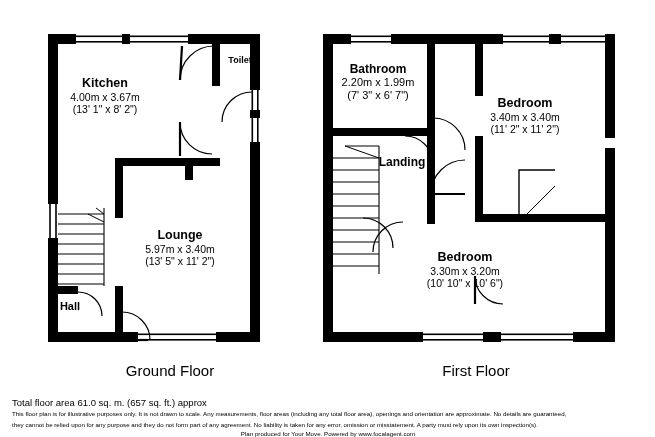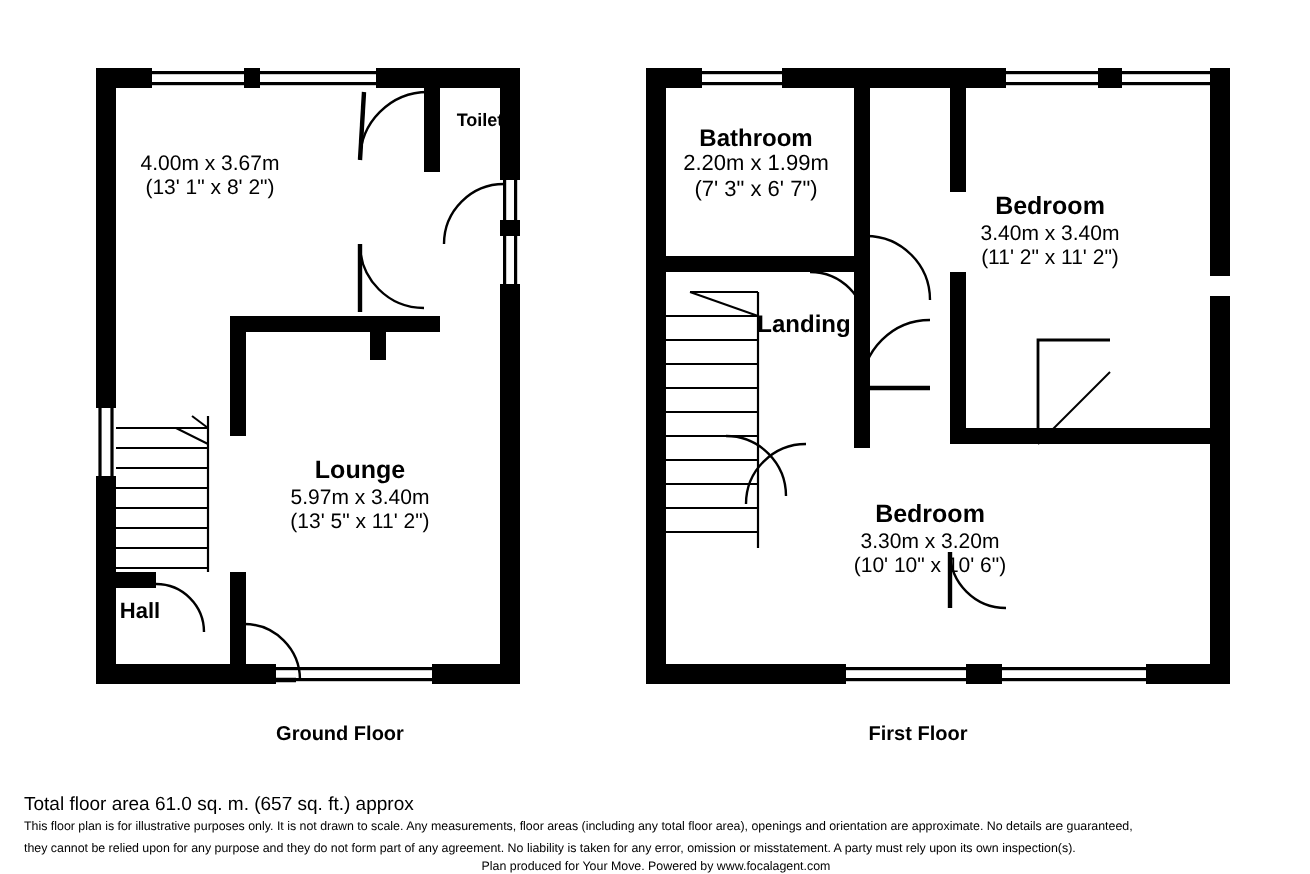--- a/index.html
+++ b/index.html
@@ -12,21 +12,21 @@
   svg{position:absolute;left:0;top:0;}
 
   .lbl{position:absolute;text-align:center;line-height:1.18;}
   .room-name{font-weight:bold;font-size:12.5px;}
   .room-dim{font-size:10.5px;}
   .room-dim2{font-size:10.5px;}
   .small-name{font-weight:bold;font-size:12px;}
   .small-dim{font-size:11px;}
   .tiny-name{font-weight:bold;font-size:9px;}
 
-  .floor-title{position:absolute;font-weight:bold;font-size:10px;text-align:center;}
+  .floor-title{position:absolute;font-weight:normal;font-size:15px;text-align:center;}
 
   .footer{position:absolute;left:12px;top:397px;width:632px;}
   .foot-total{font-size:9.5px;}
   .foot-disc{font-size:6.2px;line-height:1.45;margin-top:2px;}
   .foot-center{text-align:center;font-size:6.2px;}
 </style>
 </head>
 <body>
 
 <div class="plan">
@@ -107,20 +107,21 @@
       <path d="M28 246 L 74 246"></path>
       <path d="M28 256 L 74 256"></path>
       <path d="M28 266 L 74 266"></path>
       <path d="M74 190 L 74 268"></path>
       <path d="M66 190 L 74 196" stroke-width="1"></path>
       <path d="M58 196 L 74 204" stroke-width="1"></path>
     </g>
   </svg>
 
   <div class="lbl" style="left:45px;top:76px;width:120px;">
+    <div class="room-name">Kitchen</div>
     <div class="room-dim">4.00m x 3.67m</div>
     <div class="room-dim2">(13' 1" x 8' 2")</div>
   </div>
 
   <div class="lbl" style="left:210px;top:55px;width:60px;">
     <div class="tiny-name">Toilet</div>
   </div>
 
   <div class="lbl" style="left:115px;top:228px;width:130px;">
     <div class="room-name">Lounge</div>
@@ -234,21 +235,21 @@
   <div class="lbl" style="left:352px;top:155px;width:100px;">
     <div class="small-name" style="font-size:12px;text-align:center;">Landing</div>
   </div>
 
   <div class="lbl" style="left:390px;top:250px;width:150px;">
     <div class="room-name">Bedroom</div>
     <div class="room-dim">3.30m x 3.20m</div>
     <div class="room-dim2">(10' 10" x 10' 6")</div>
   </div>
 
-  <div class="floor-title" style="left:369px;top:362px;width:180px;">First Floor</div>
+  <div class="floor-title" style="left:386px;top:362px;width:180px;">First Floor</div>
 
   <div class="footer">
     <div class="foot-total">Total floor area 61.0 sq. m. (657 sq. ft.) approx</div>
     <div class="foot-disc">This floor plan is for illustrative purposes only. It is not drawn to scale. Any measurements, floor areas (including any total floor area), openings and orientation are approximate. No details are guaranteed,</div>
     <div class="foot-disc">they cannot be relied upon for any purpose and they do not form part of any agreement. No liability is taken for any error, omission or misstatement. A party must rely upon its own inspection(s).</div>
     <div class="foot-center">Plan produced for Your Move. Powered by www.focalagent.com</div>
   </div>
 
 </div>
 

